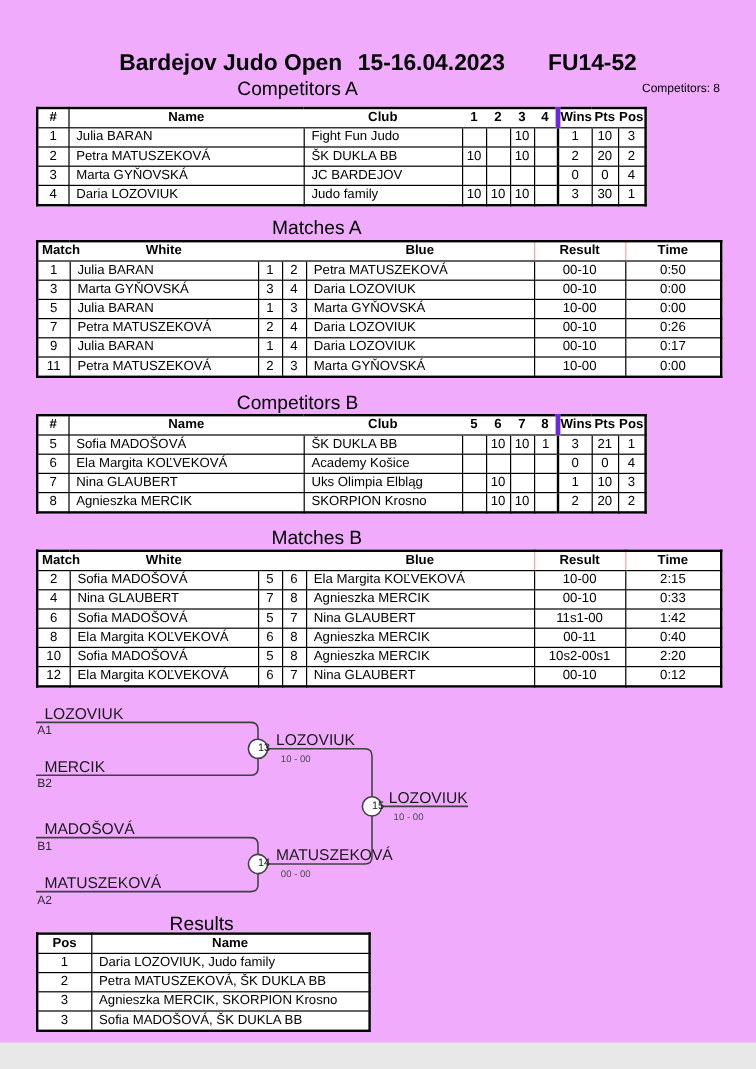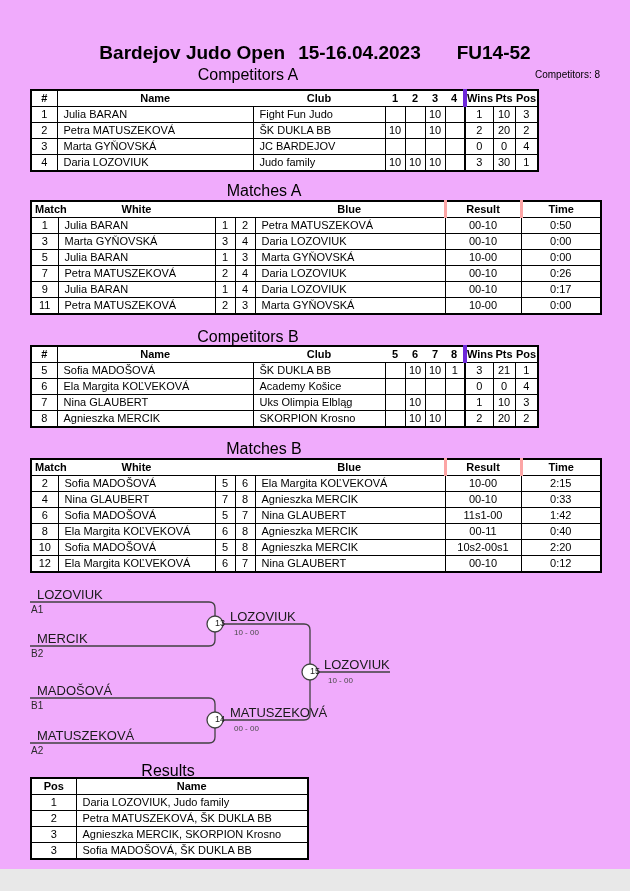--- a/index.html
+++ b/index.html
@@ -15,21 +15,21 @@
   table{position:absolute;border-collapse:collapse;table-layout:fixed;
         border:2px solid #000;font-size:11px;background:#fff;}
   th,td{height:15px;line-height:15px;padding:0;white-space:nowrap;overflow:visible;}
   th{font-weight:bold;text-align:center;border:none;border-bottom:1px solid #000;}
   td{border:1px solid #000;text-align:center;}
   .c-name,.c-club{text-align:left;padding-left:6px;}
   td.c-wins{border-left:2px solid #000;}
   th.h-hash{border-right:1px solid #000;}
   th.h-wins{border-left:4px solid #6d28d9;}
   th.h-match{text-align:left;padding-left:3px;}
-  th.h-result,th.h-time{border-left:3px solid #fca5a5;}
+  th.h-result,th.h-time{border-left:1px solid #fca5a5;}
 
   .bracket-svg{position:absolute;left:0;top:0;width:630px;height:891px;pointer-events:none;}
   .bk-name{position:absolute;font-size:13px;color:#1a1a1a;white-space:nowrap;}
   .bk-seed{position:absolute;font-size:10px;color:#2a2a2a;white-space:nowrap;}
   .bk-score{position:absolute;font-size:8px;color:#4a4a4a;white-space:nowrap;}
   .bk-circ{position:absolute;width:20px;text-align:right;font-size:9px;color:#1a1a1a;}
 </style>
 </head>
 <body>
 

